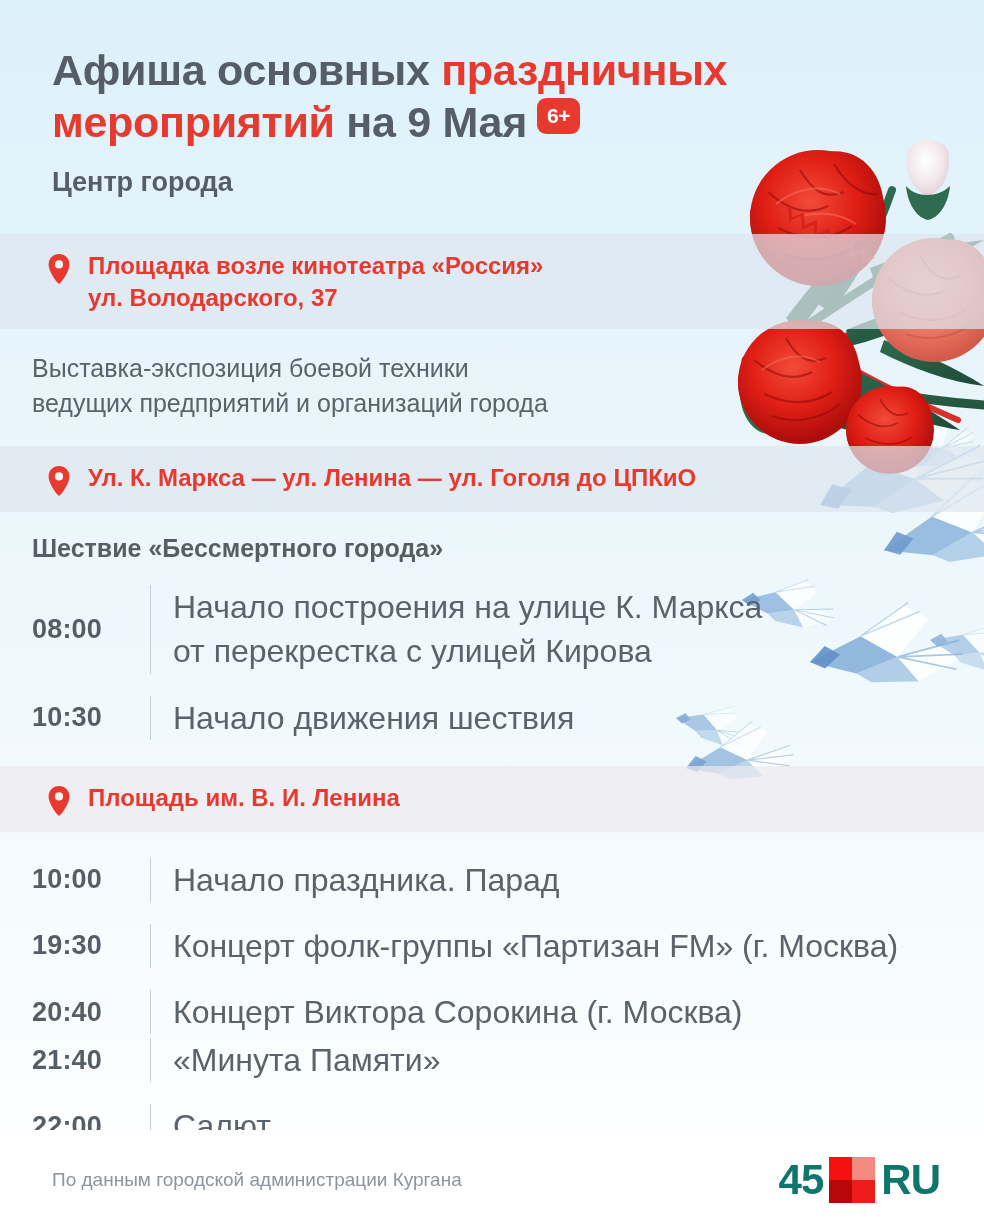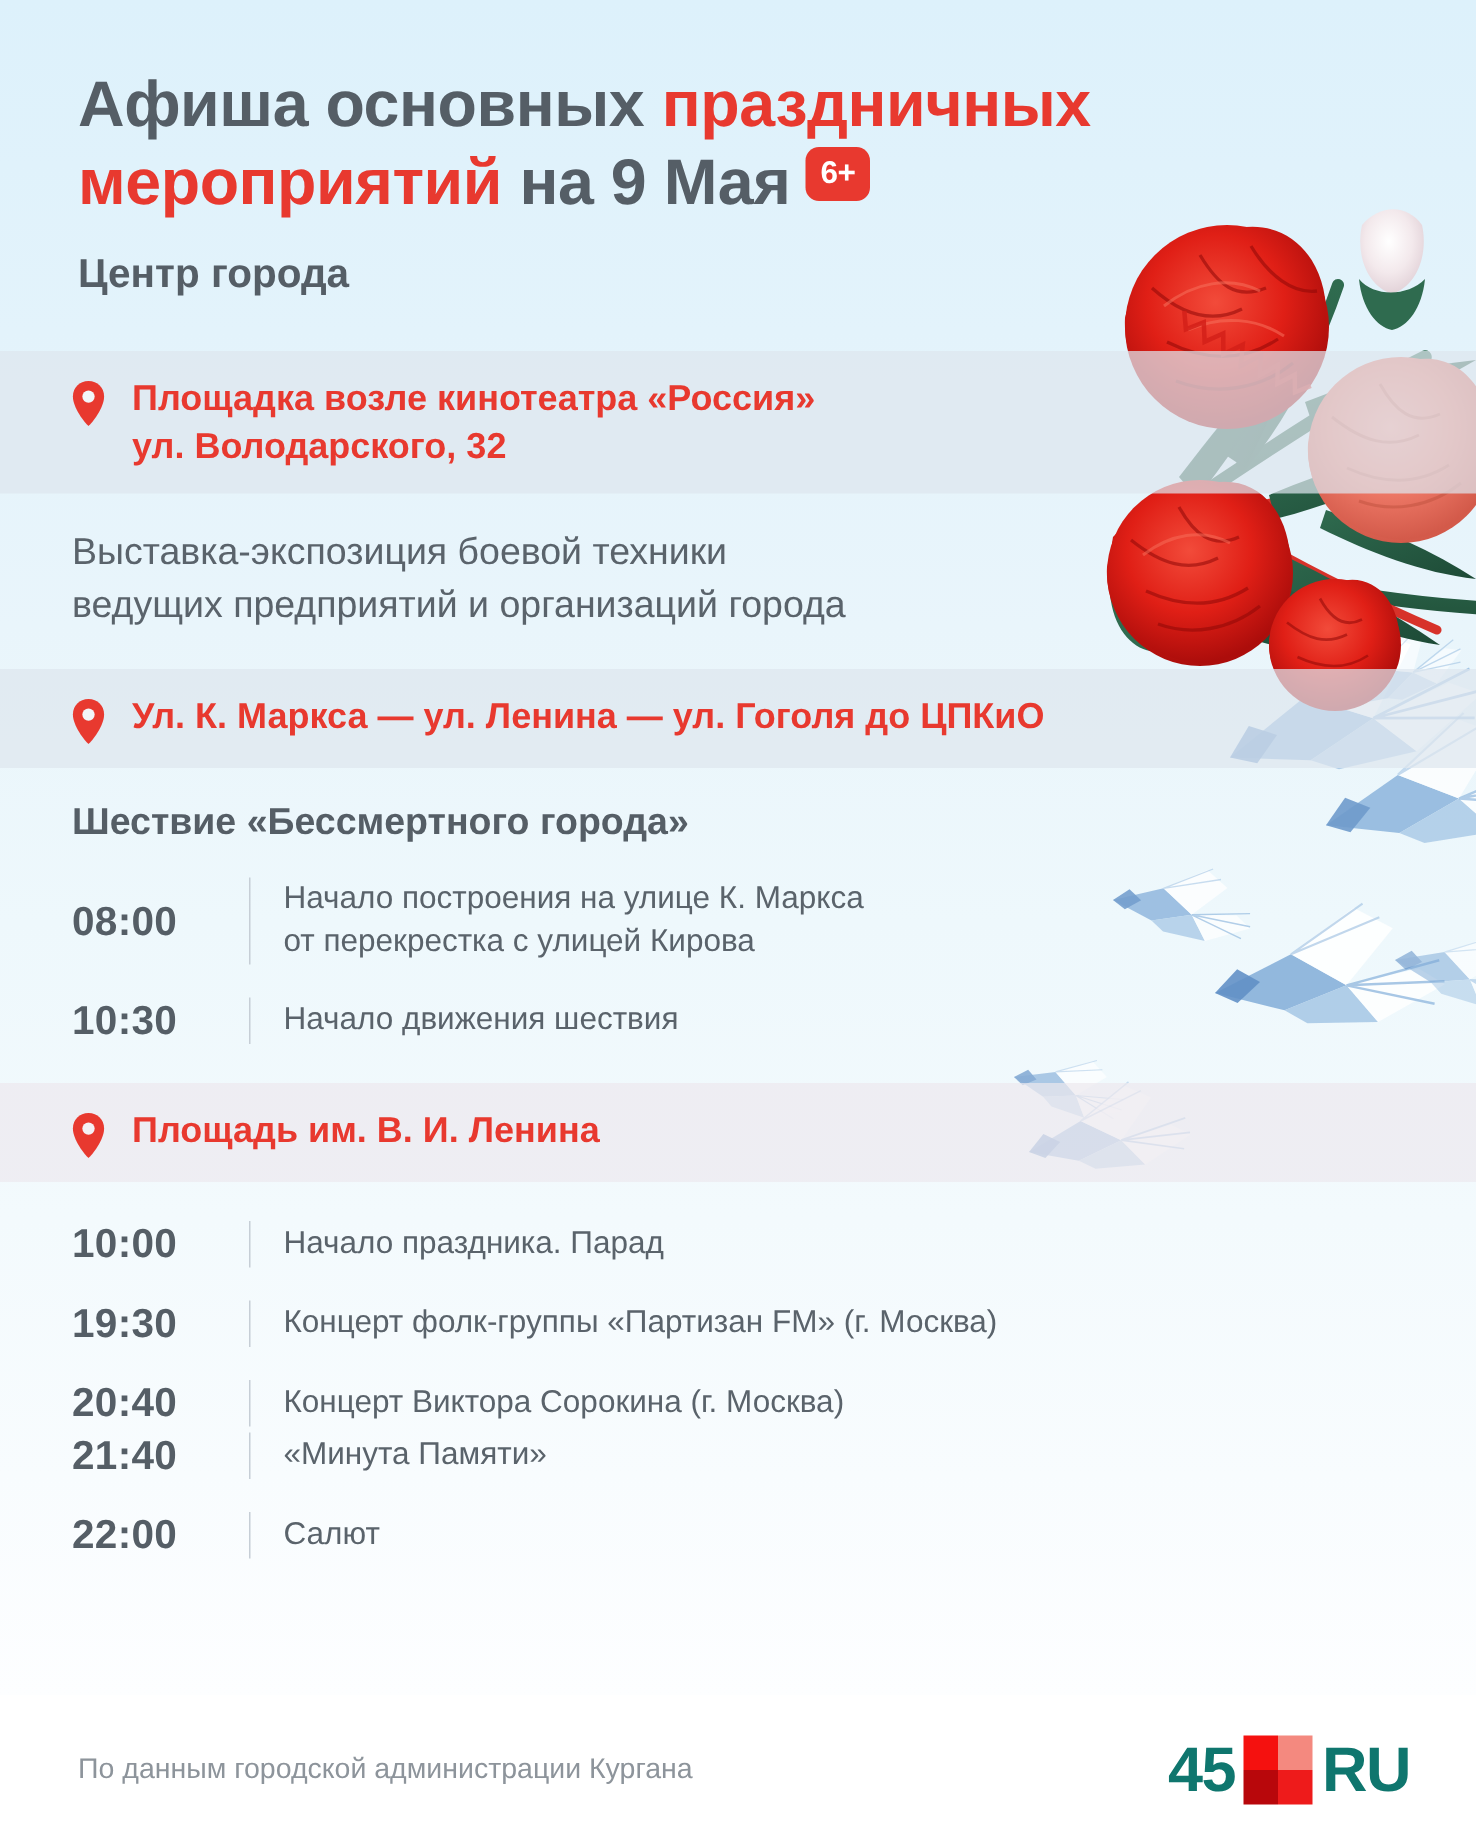--- a/index.html
+++ b/index.html
@@ -105,21 +105,21 @@
   }
   .band-title {
     font-size: 24px;
     font-weight: bold;
     color: #e8392f;
     line-height: 1.32;
     margin: 0;
   }
 
   .body {
-    padding: 22px 40px 26px 48px;
+    padding: 22px 40px 26px 32px;
   }
   .note {
     font-size: 25px;
     line-height: 1.38;
     color: #5a636b;
     margin: 0;
     max-width: 660px;
   }
   .section-sub {
     font-size: 25px;
@@ -146,21 +146,21 @@
     letter-spacing: 0.2px;
   }
   .divider {
     flex: 0 0 1px;
     width: 2px;
     background: #c6ced6;
     margin-right: 22px;
   }
   .desc {
     flex: 1 1 auto;
-    font-size: 21px;
+    font-size: 32px;
     line-height: 1.38;
     color: #5a636b;
     display: flex;
     align-items: center;
   }
 
   
   .footer {
     position: absolute;
     left: 0;
@@ -256,21 +256,21 @@
 
   <div class="sections">
 
     <div class="section">
       <div class="band band-blue">
         <svg class="pin" viewBox="0 0 22 30" xmlns="http://www.w3.org/2000/svg">
           <path d="M11 0C5 0 0.6 4.4 0.6 10.4c0 7.6 8.2 18 10.4 19.6 2.2-1.6 10.4-12 10.4-19.6C21.4 4.4 17 0 11 0z" fill="#e8392f"></path>
           <circle cx="11" cy="10.4" r="4.1" fill="#f2f6f9"></circle>
         </svg>
         <div class="band-title" style="white-space:pre-line">Площадка возле кинотеатра «Россия»
-ул. Володарского, 32</div>
+ул. Володарского, 37</div>
       </div>
       <div class="body">
         <p class="note" style="white-space:pre-line">Выставка-экспозиция боевой техники
 ведущих предприятий и организаций города</p>
       </div>
     </div>
 
     <div class="section">
       <div class="band band-blue">
         <svg class="pin" viewBox="0 0 22 30" xmlns="http://www.w3.org/2000/svg">

